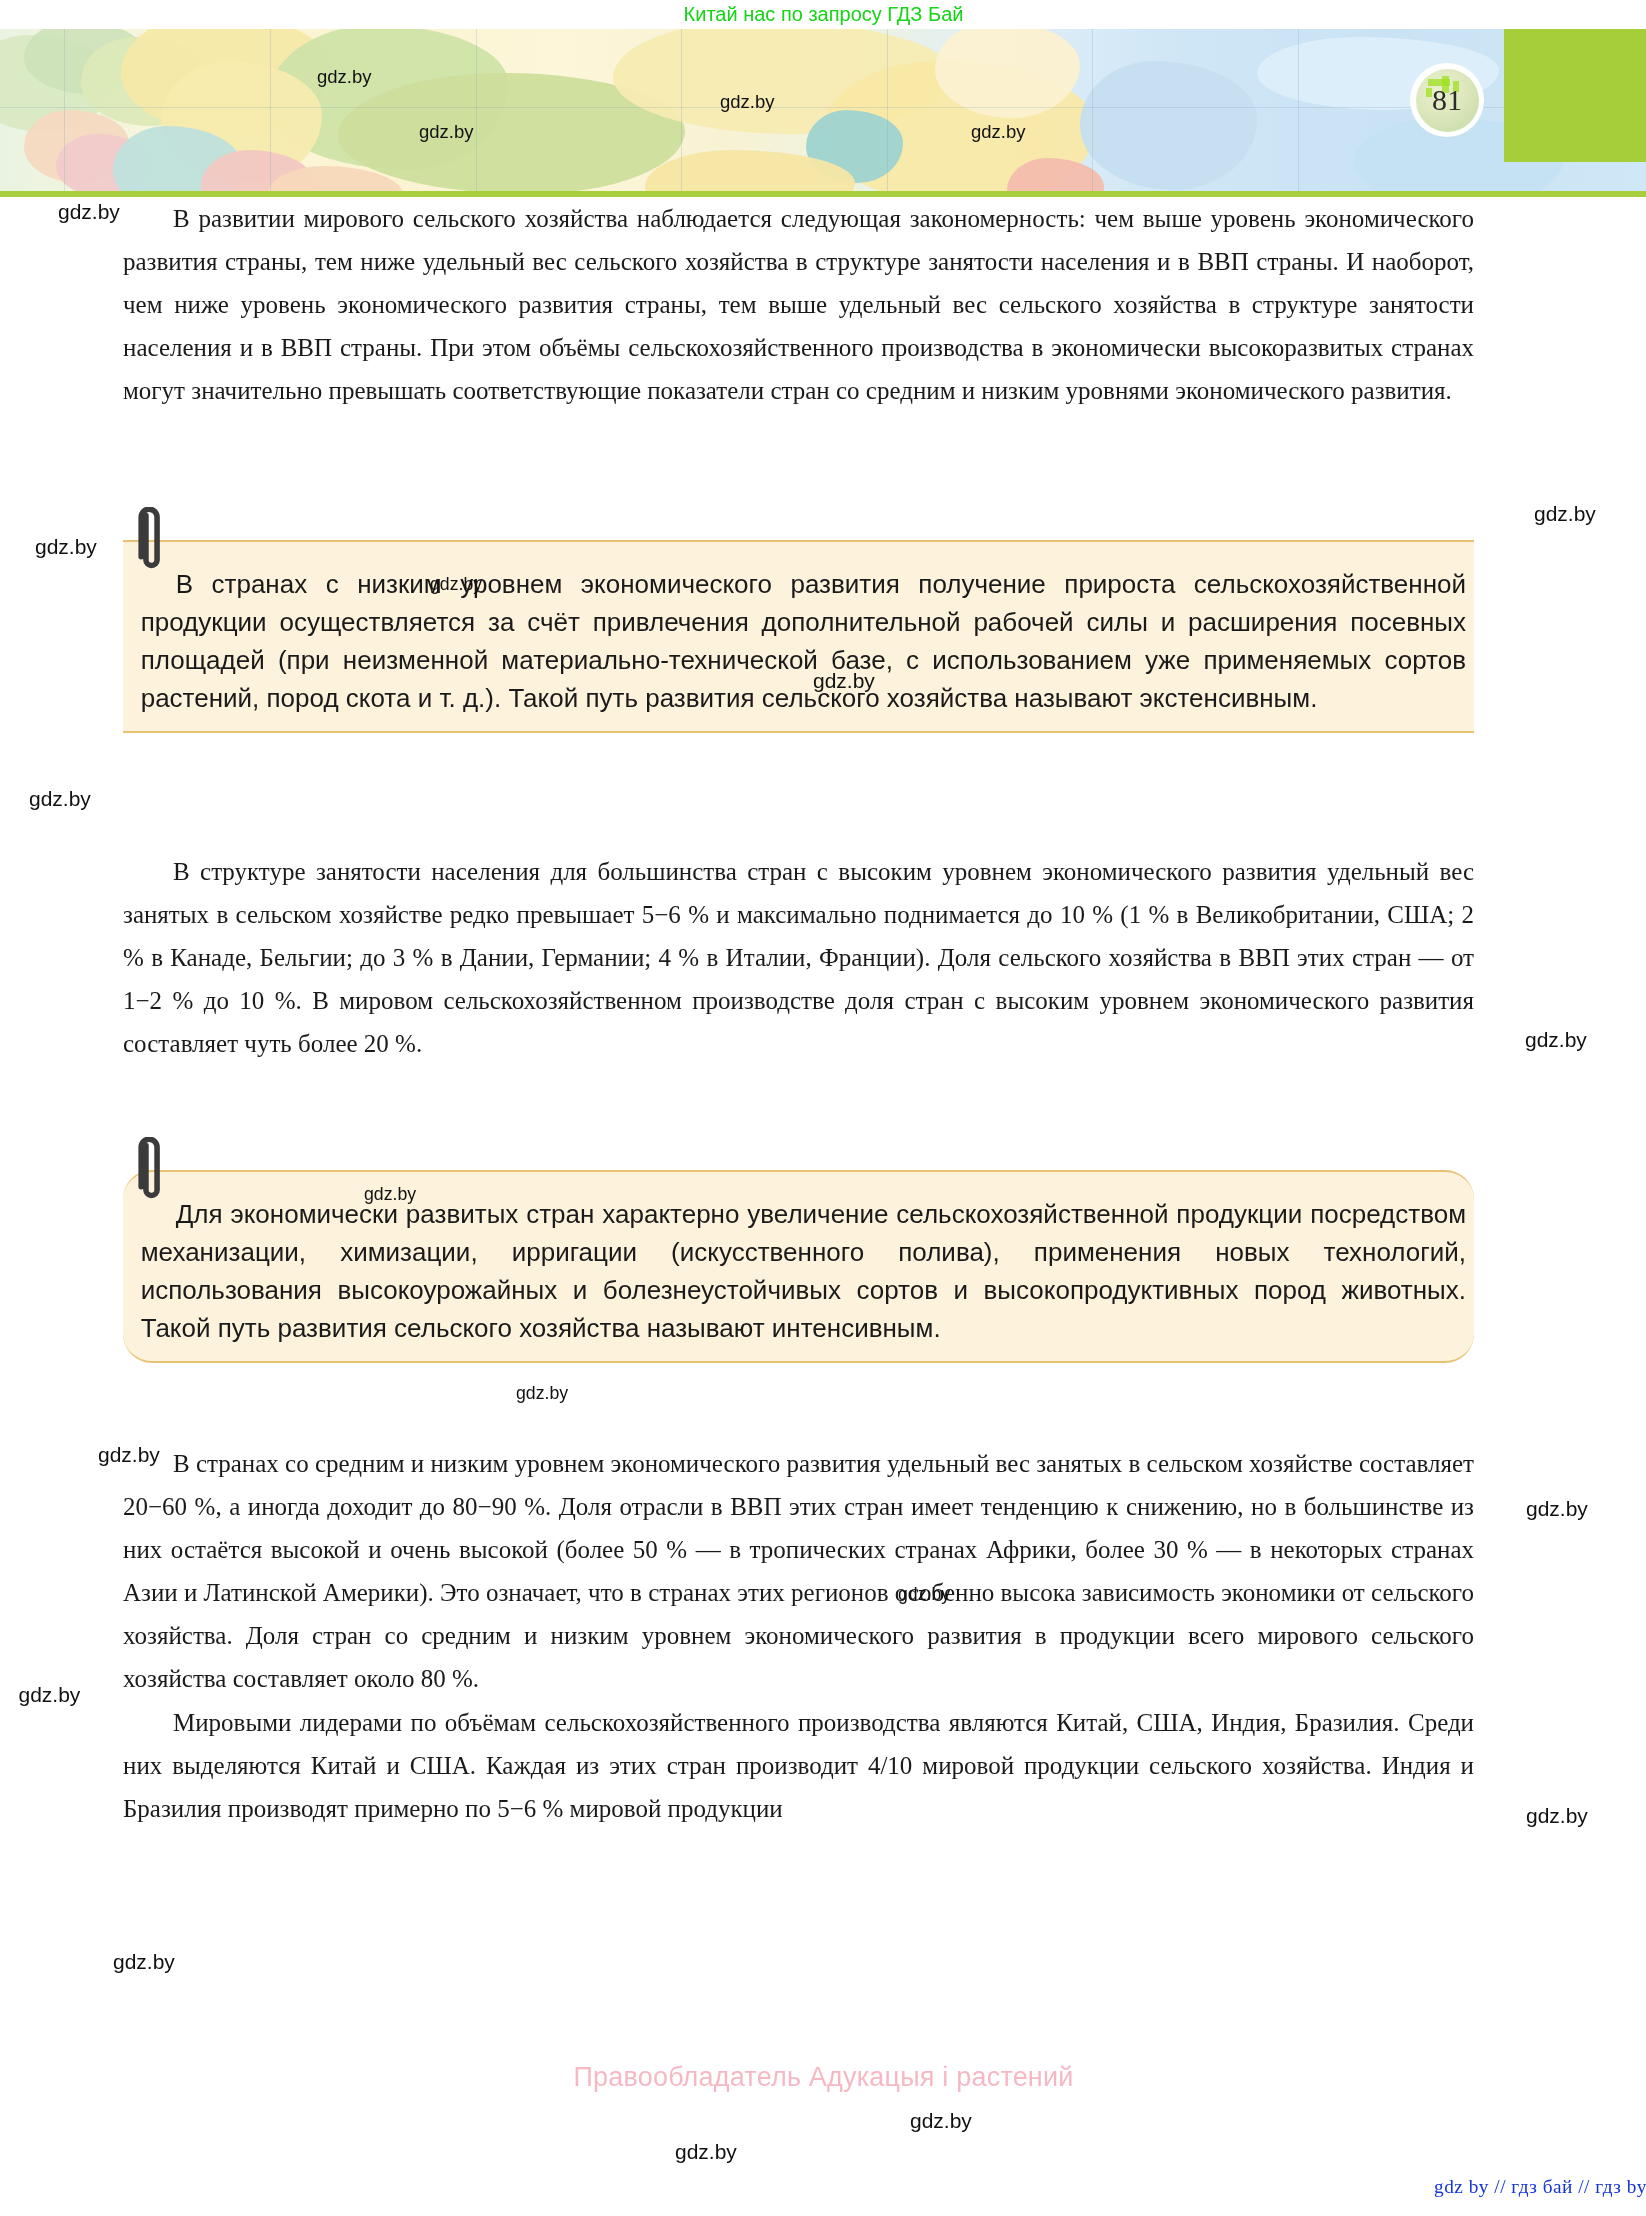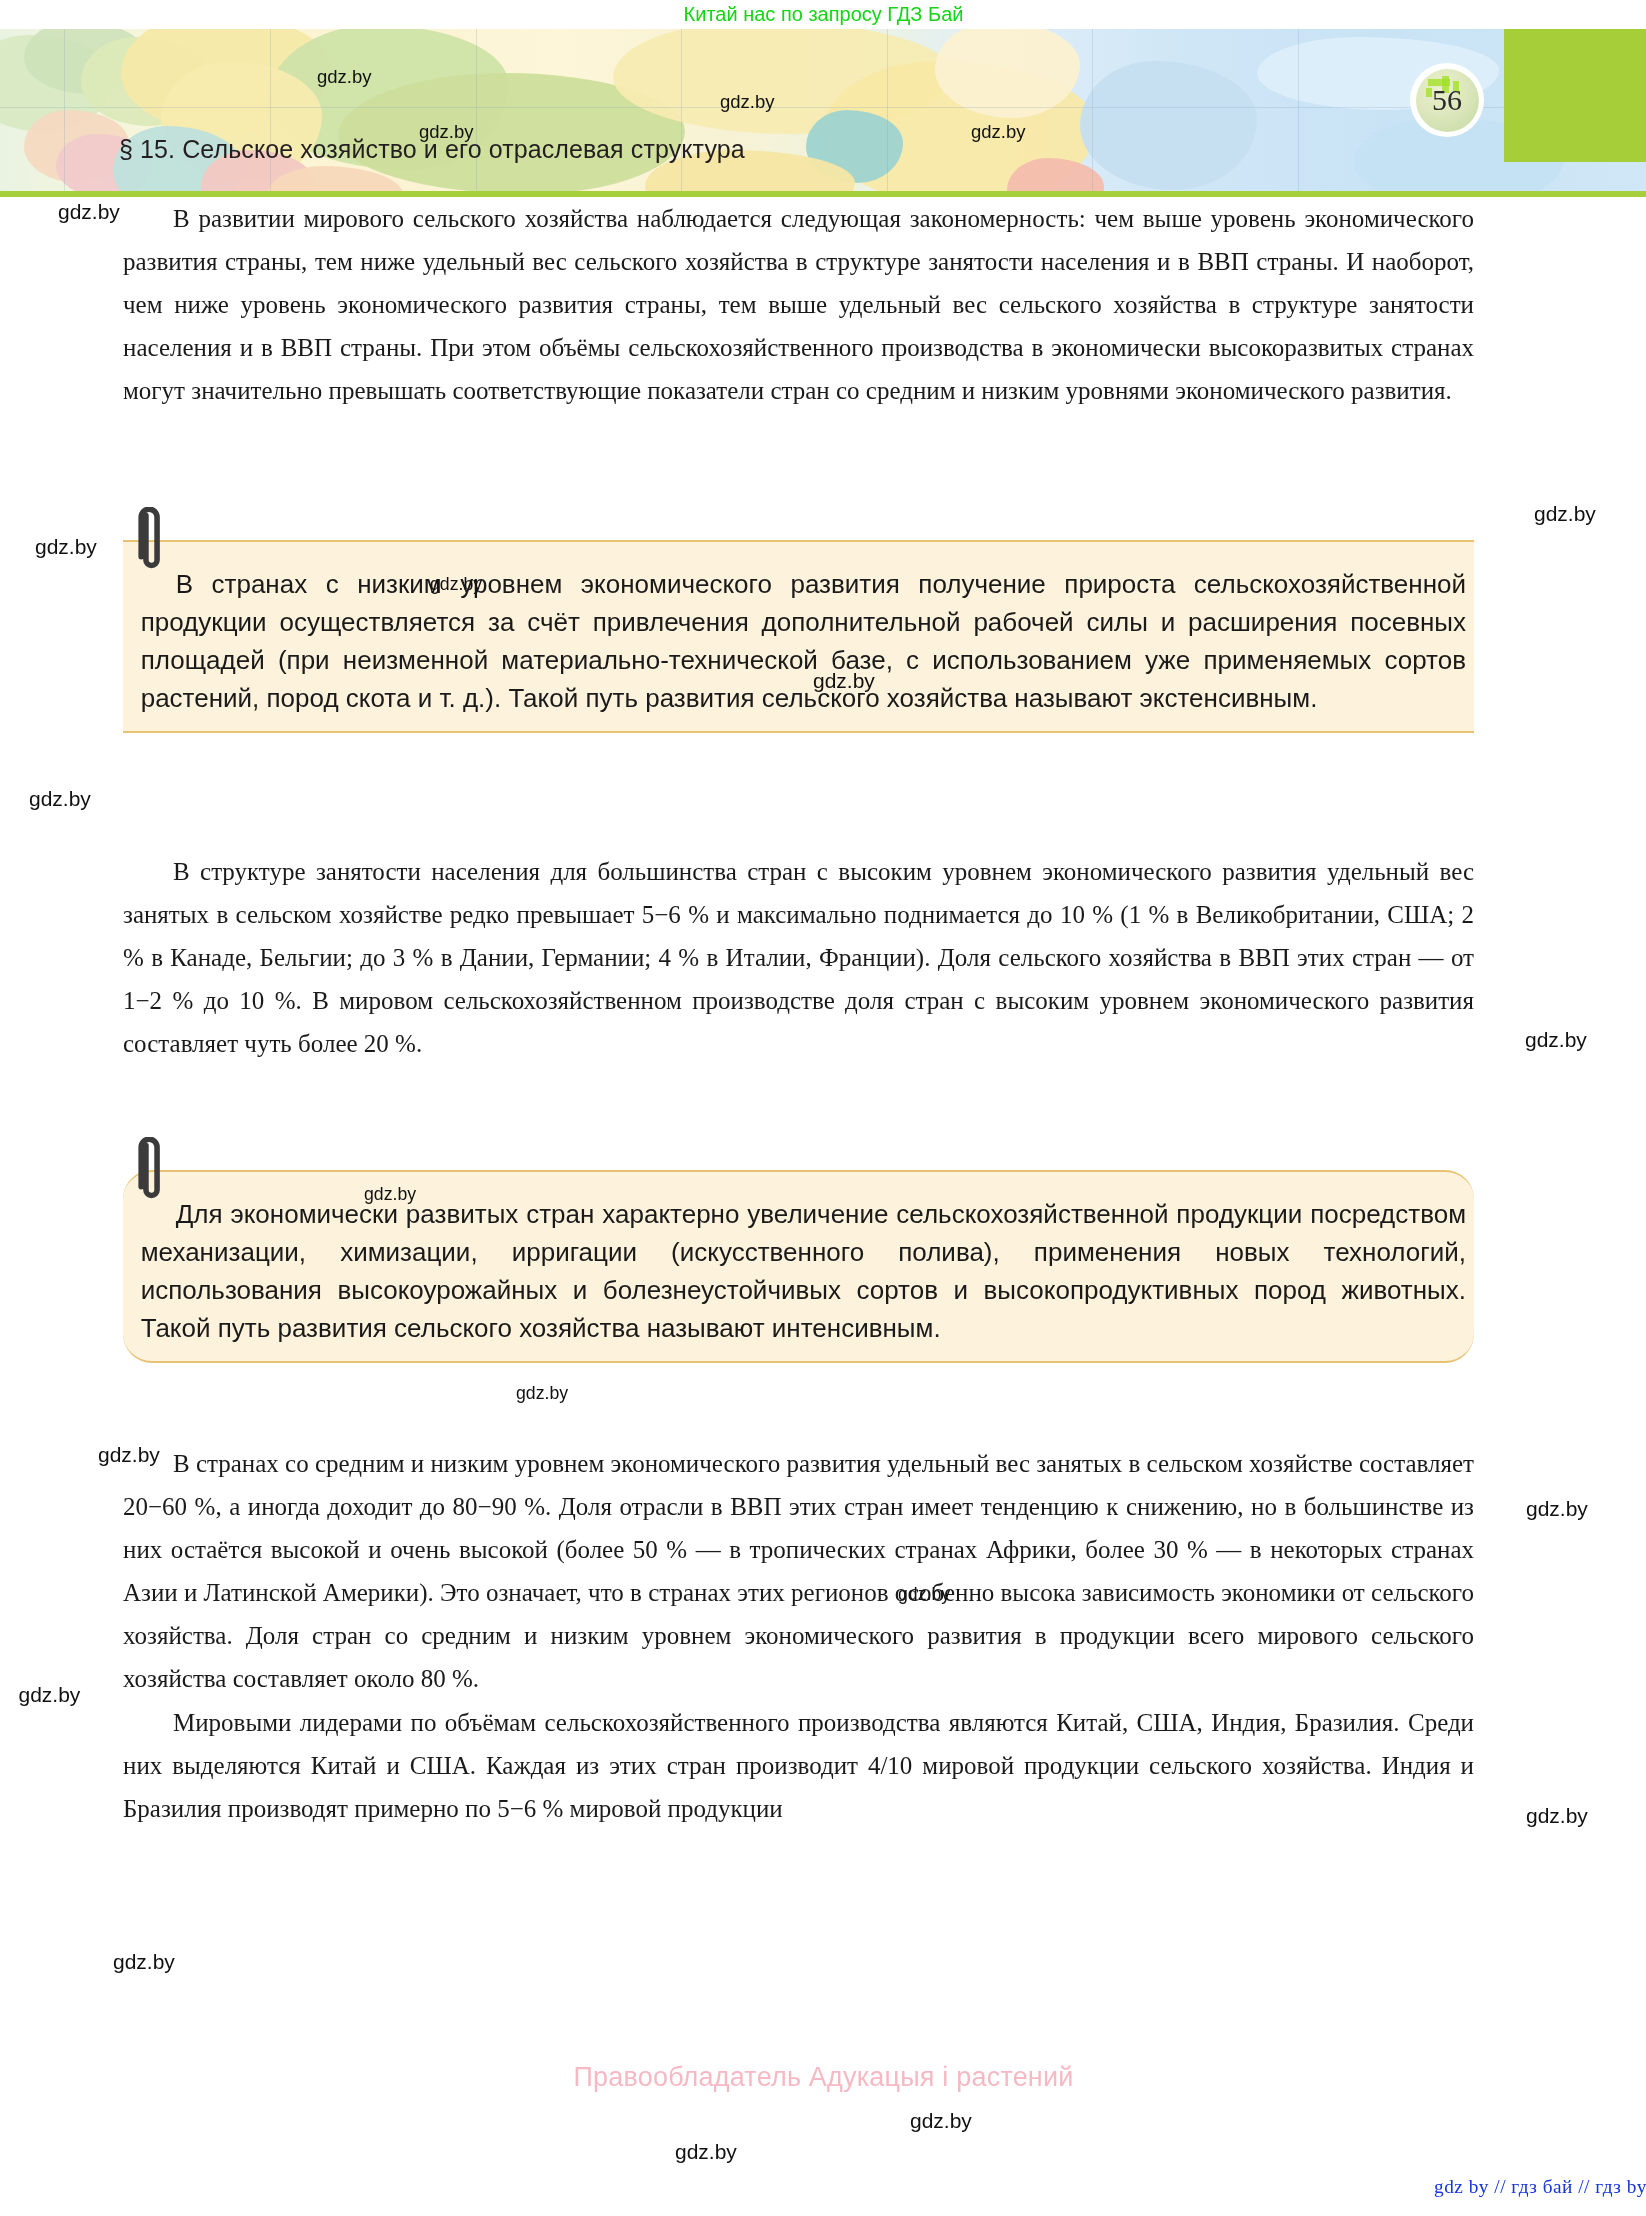--- a/index.html
+++ b/index.html
@@ -251,32 +251,31 @@
     <div class="grat grat-v" style="left:476px;"></div>
     <div class="grat grat-v" style="left:681px;"></div>
     <div class="grat grat-v" style="left:887px;"></div>
     <div class="grat grat-v" style="left:1092px;"></div>
     <div class="grat grat-v" style="left:1298px;"></div>
     <div class="grat grat-h" style="top:78px;"></div>
 
     <div class="map-green-right"></div>
   </div>
 
-  <div class="header-title">§ 15. Сельское хозяйство и его отраслевая структура</div>
 </div>
 
 <div class="header-rule"></div>
 
 <div class="page-badge">
   <div class="page-badge-globe">
     <div class="globe-continent" style="left:12px; top:10.5px; width:22.6px; height:7.3px;"></div>
     <div class="globe-continent" style="left:26px; top:7.3px; width:7.3px; height:17.7px;"></div>
     <div class="globe-continent" style="left:37px; top:12px; width:6.4px; height:11.3px;"></div>
     <div class="globe-continent" style="left:10.5px; top:19.3px; width:6.4px; height:9.7px;"></div>
-    <span class="page-number">56</span>
+    <span class="page-number">81</span>
   </div>
 </div>
 
 <div class="page-body">
 
   <div class="para-block" style="top:0px;">
     <p class="para">В развитии мирового сельского хозяйства наблюдается следующая закономерность: чем выше уровень экономического развития страны, тем ниже удельный вес сельского хозяйства в структуре занятости населения и в ВВП страны. И наоборот, чем ниже уровень экономического развития страны, тем выше удельный вес сельского хозяйства в структуре занятости населения и в ВВП страны. При этом объёмы сельскохозяйственного производства в экономически высокоразвитых странах могут значительно превышать соответствующие показатели стран со средним и низким уровнями экономического развития.</p>
   </div>
 
   <div class="callout" style="top:343px;">

